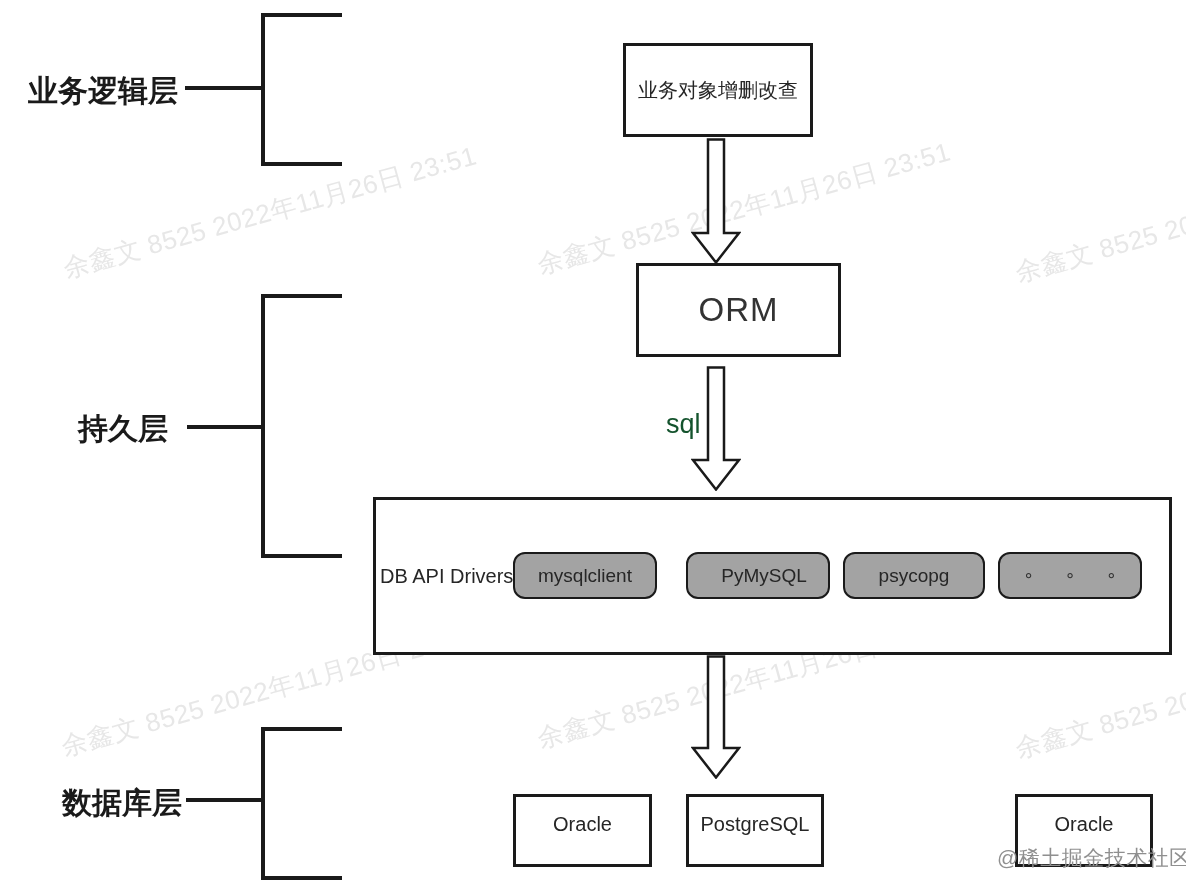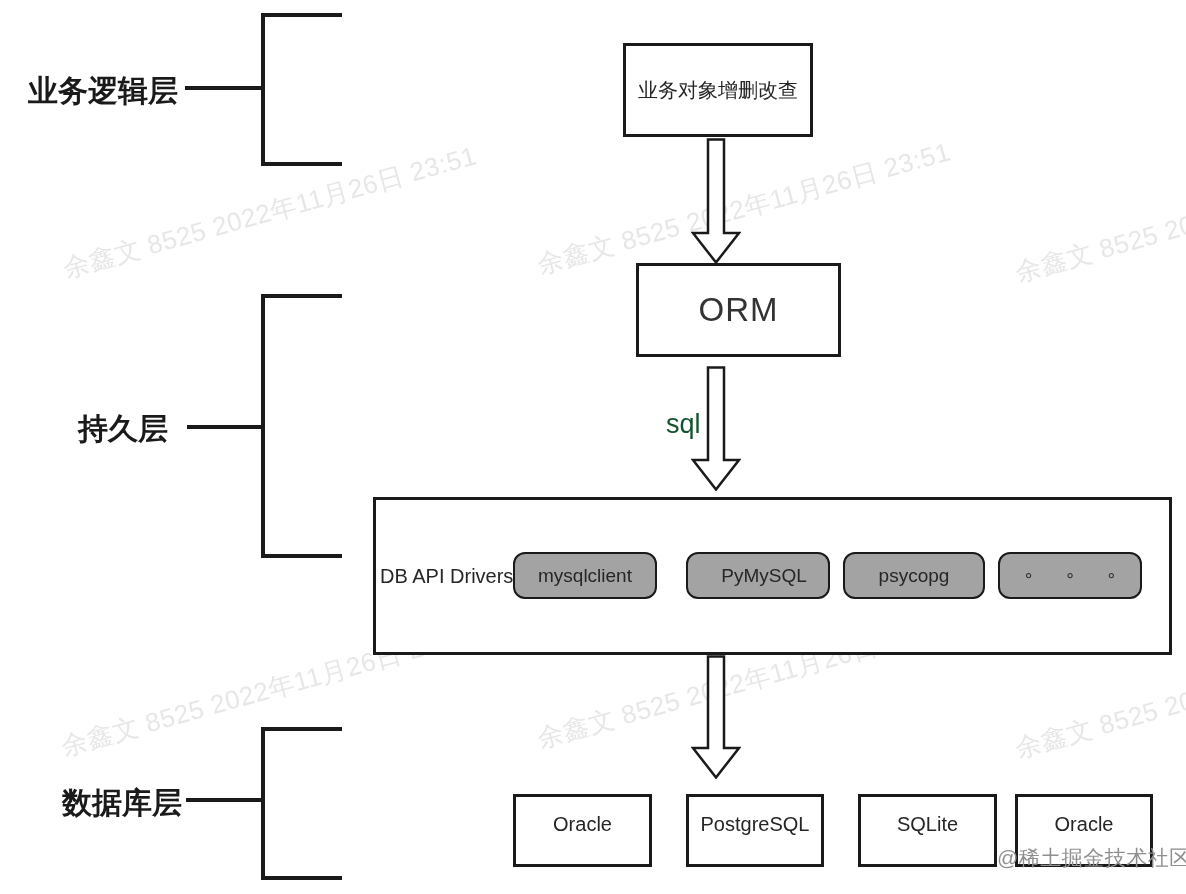--- a/index.html
+++ b/index.html
@@ -187,22 +187,19 @@
   <svg class="arrow arr3" width="50" height="124" viewBox="0 0 50 124">
     <polygon points="17,1.5 33,1.5 33,93 48,93 25,122.5 2,93 17,93" fill="#ffffff" stroke="#1a1a1a" stroke-width="2.5" stroke-linejoin="miter"></polygon>
   </svg>
 
   <div class="box dbbox db1">
     <span>Oracle</span>
   </div>
   <div class="box dbbox db2">
     <span>PostgreSQL</span>
   </div>
-  <div class="box dbbox db3">
-    <span>SQLite</span>
-  </div>
   <div class="box dbbox db4">
     <span>Oracle</span>
   </div>
 
   <div class="attribution">@稀土掘金技术社区</div>
 
 </div>
 
 </body></html>

